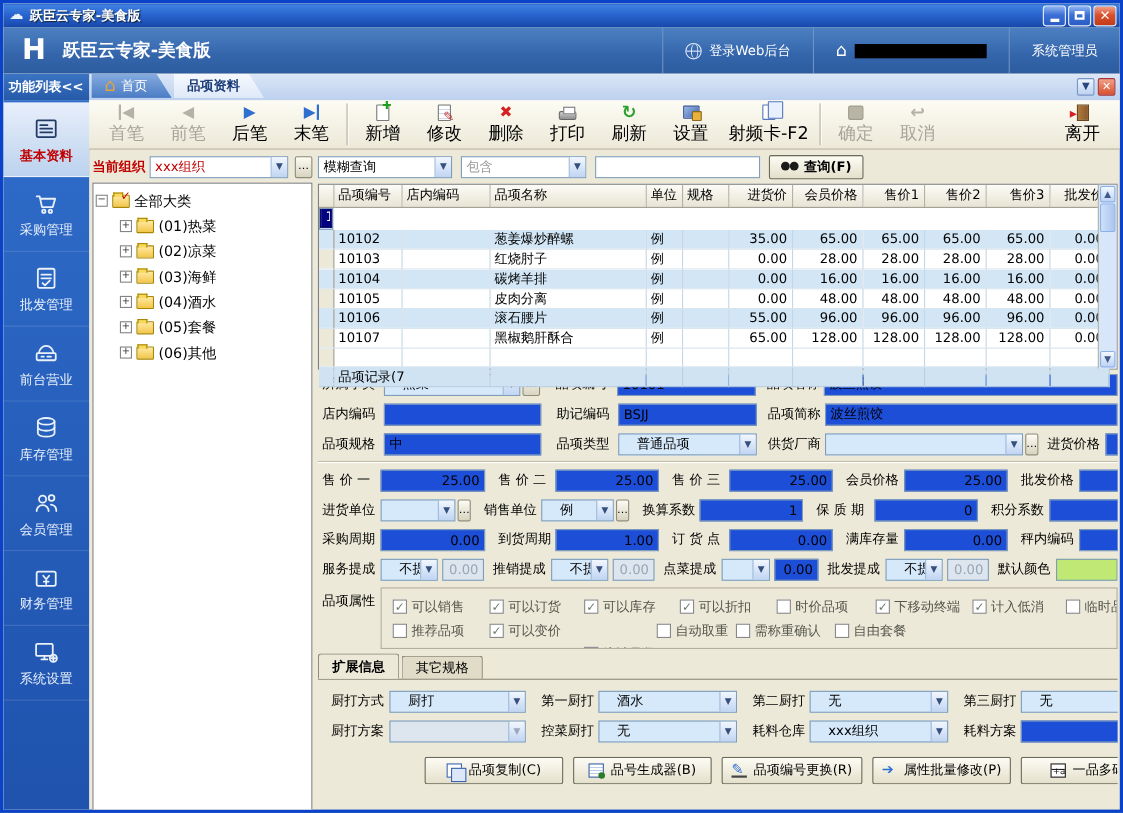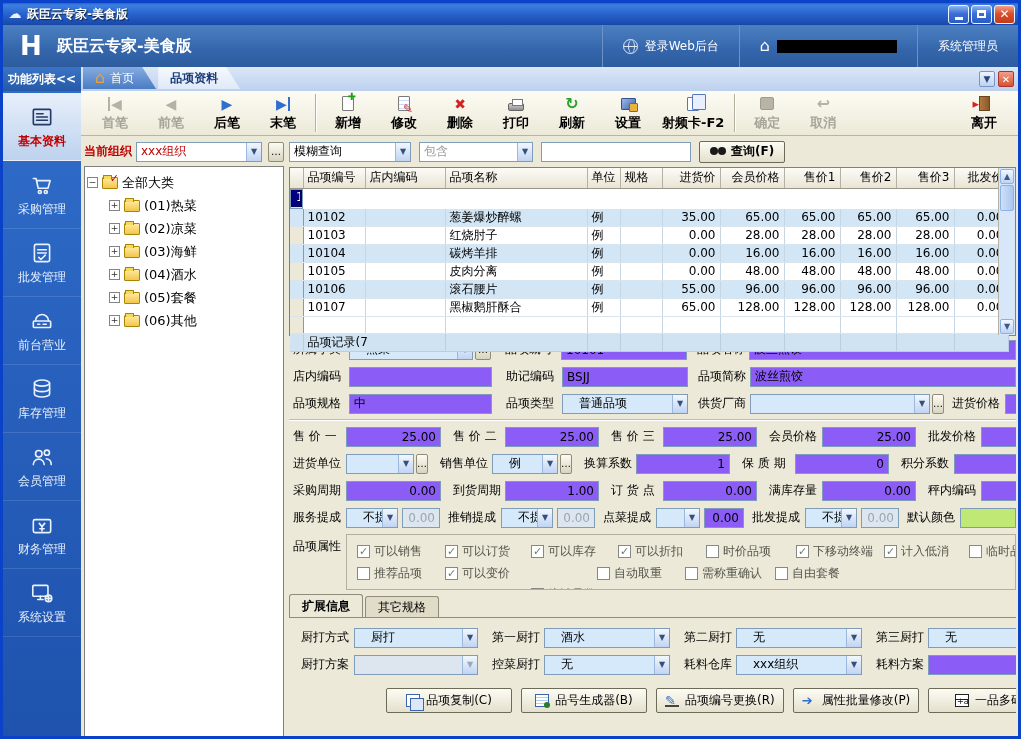--- a/index.html
+++ b/index.html
@@ -55,21 +55,21 @@
   .sbitem svg { width:26px; height:26px; stroke:currentColor; fill:none; stroke-width:1.5; stroke-linecap:round; stroke-linejoin:round; }
   .sbitem .sblabel { font-size:12px; }
   .sbitem.active { background:linear-gradient(180deg,#e8effb,#bcd2ee); color:#223a66; }
   .sbitem.active .sblabel { color:#c00000; font-weight:bold; }
   .rightcol { flex:1; display:flex; flex-direction:column; min-width:0; }
 
   
   .toolbar { height:45px; background:linear-gradient(180deg,#fdfcf4,#ece9d8); border-bottom:1px solid #b9b5a4;
              display:flex; align-items:center; padding:0 6px; }
   .tbtn { min-width:56px; padding:2px 6px; height:41px; display:flex; flex-direction:column; align-items:center; justify-content:center; gap:1px; }
-  .tlabel { font-size:13px; white-space:nowrap;font-weight:bold; }
+  .tlabel { font-size:16px; white-space:nowrap; }
   .tbtn.dis { color:#a9a49a; }
   .tbtn.dis .g { color:#b5b1a4 !important; }
   .tsep { width:1px; height:38px; background:#b4b09f; margin:0 4px; box-shadow:1px 0 0 #fff; }
   .tspacer { flex:1; }
   .tico { height:18px; display:flex; align-items:center; justify-content:center; position:relative; }
   .g { font-size:14px; line-height:1; }
   .g.blue { color:#2f6fd0; } .g.red { color:#d42222; } .g.green { color:#2ca02c; } .g.gray { color:#b5b1a4; }
   .g.b { font-weight:bold; }
   .bar-l { border-left:2px solid currentColor; padding-left:1px; }
   .bar-r { border-right:2px solid currentColor; padding-right:1px; }
@@ -138,21 +138,21 @@
   .vscroll { position:absolute; right:0; top:0; bottom:0; width:17px; background:#d8e6fa; border-left:1px solid #b5b2a5; }
   .sbtn { position:absolute; left:1px; right:1px; height:15px; border:1px solid #8cb0e8; border-radius:2px;
           background:linear-gradient(180deg,#f3f8ff,#bed3f3); color:#3c5a8c; font-size:8px; display:flex; align-items:center; justify-content:center; }
   .sbtn.up { top:1px; } .sbtn.down { bottom:1px; }
   .sthumb { position:absolute; left:1px; right:1px; top:17px; height:26px; border:1px solid #8cb0e8; border-radius:2px;
             background:linear-gradient(90deg,#cfe0f8,#aac6ee); }
 
   
   .frow { height:27px; display:flex; align-items:center; overflow:hidden; }
   .lb { white-space:nowrap; flex:none; }
-  .tf { height:20px; background:#8b5cf6; border:1px solid #7f9db9; padding:0 4px; display:flex; align-items:center; flex:none; overflow:hidden; white-space:nowrap; }
+  .tf { height:20px; background:#1d4ed8; border:1px solid #7f9db9; padding:0 4px; display:flex; align-items:center; flex:none; overflow:hidden; white-space:nowrap; }
   .tf.num { justify-content:flex-end; }
   .tf.grow { flex:1; }
   .tf.dis { background:#dde6ef; color:#98a6b6; }
   .sel { height:20px; background:#d6e9fa; border:1px solid #7f9db9; display:flex; align-items:center; flex:none; overflow:hidden; }
   .sel .sval { flex:1; padding-left:16px; white-space:nowrap; overflow:hidden; }
   .groove { height:2px; border-top:1px solid #c2bda9; border-bottom:1px solid #fff; margin:2px 0; }
   .swatch { height:20px; flex:1; border:1px solid #7f9db9; }
   .attr { display:flex; margin-top:3px; height:56px; }
   .attrbox { flex:1; border:1px solid #b3afa0; background:#ece9d8; padding:5px 0 0 10px; overflow:hidden; }
   .cbrow { display:flex; height:22px; align-items:center; }
@@ -780,21 +780,21 @@
                     <span>推荐品项</span>
                   </label>
                   <label class="cb" style="width: 86px;">
                     <span class="cbbox">✓</span>
                     <span>可以变价</span>
                   </label>
                   <label class="cb" style="width: 66px; margin-top: 42px;">
                     <span class="cbbox"></span>
                     <span>统计只数</span>
                   </label>
-                  <label class="cb" style="width: 88px;">
+                  <label class="cb" style="width: 72px;">
                     <span class="cbbox"></span>
                     <span>自动取重</span>
                   </label>
                   <label class="cb" style="width: 90px;">
                     <span class="cbbox"></span>
                     <span>需称重确认</span>
                   </label>
                   <label class="cb" style="width: 88px;">
                     <span class="cbbox"></span>
                     <span>自由套餐</span>

